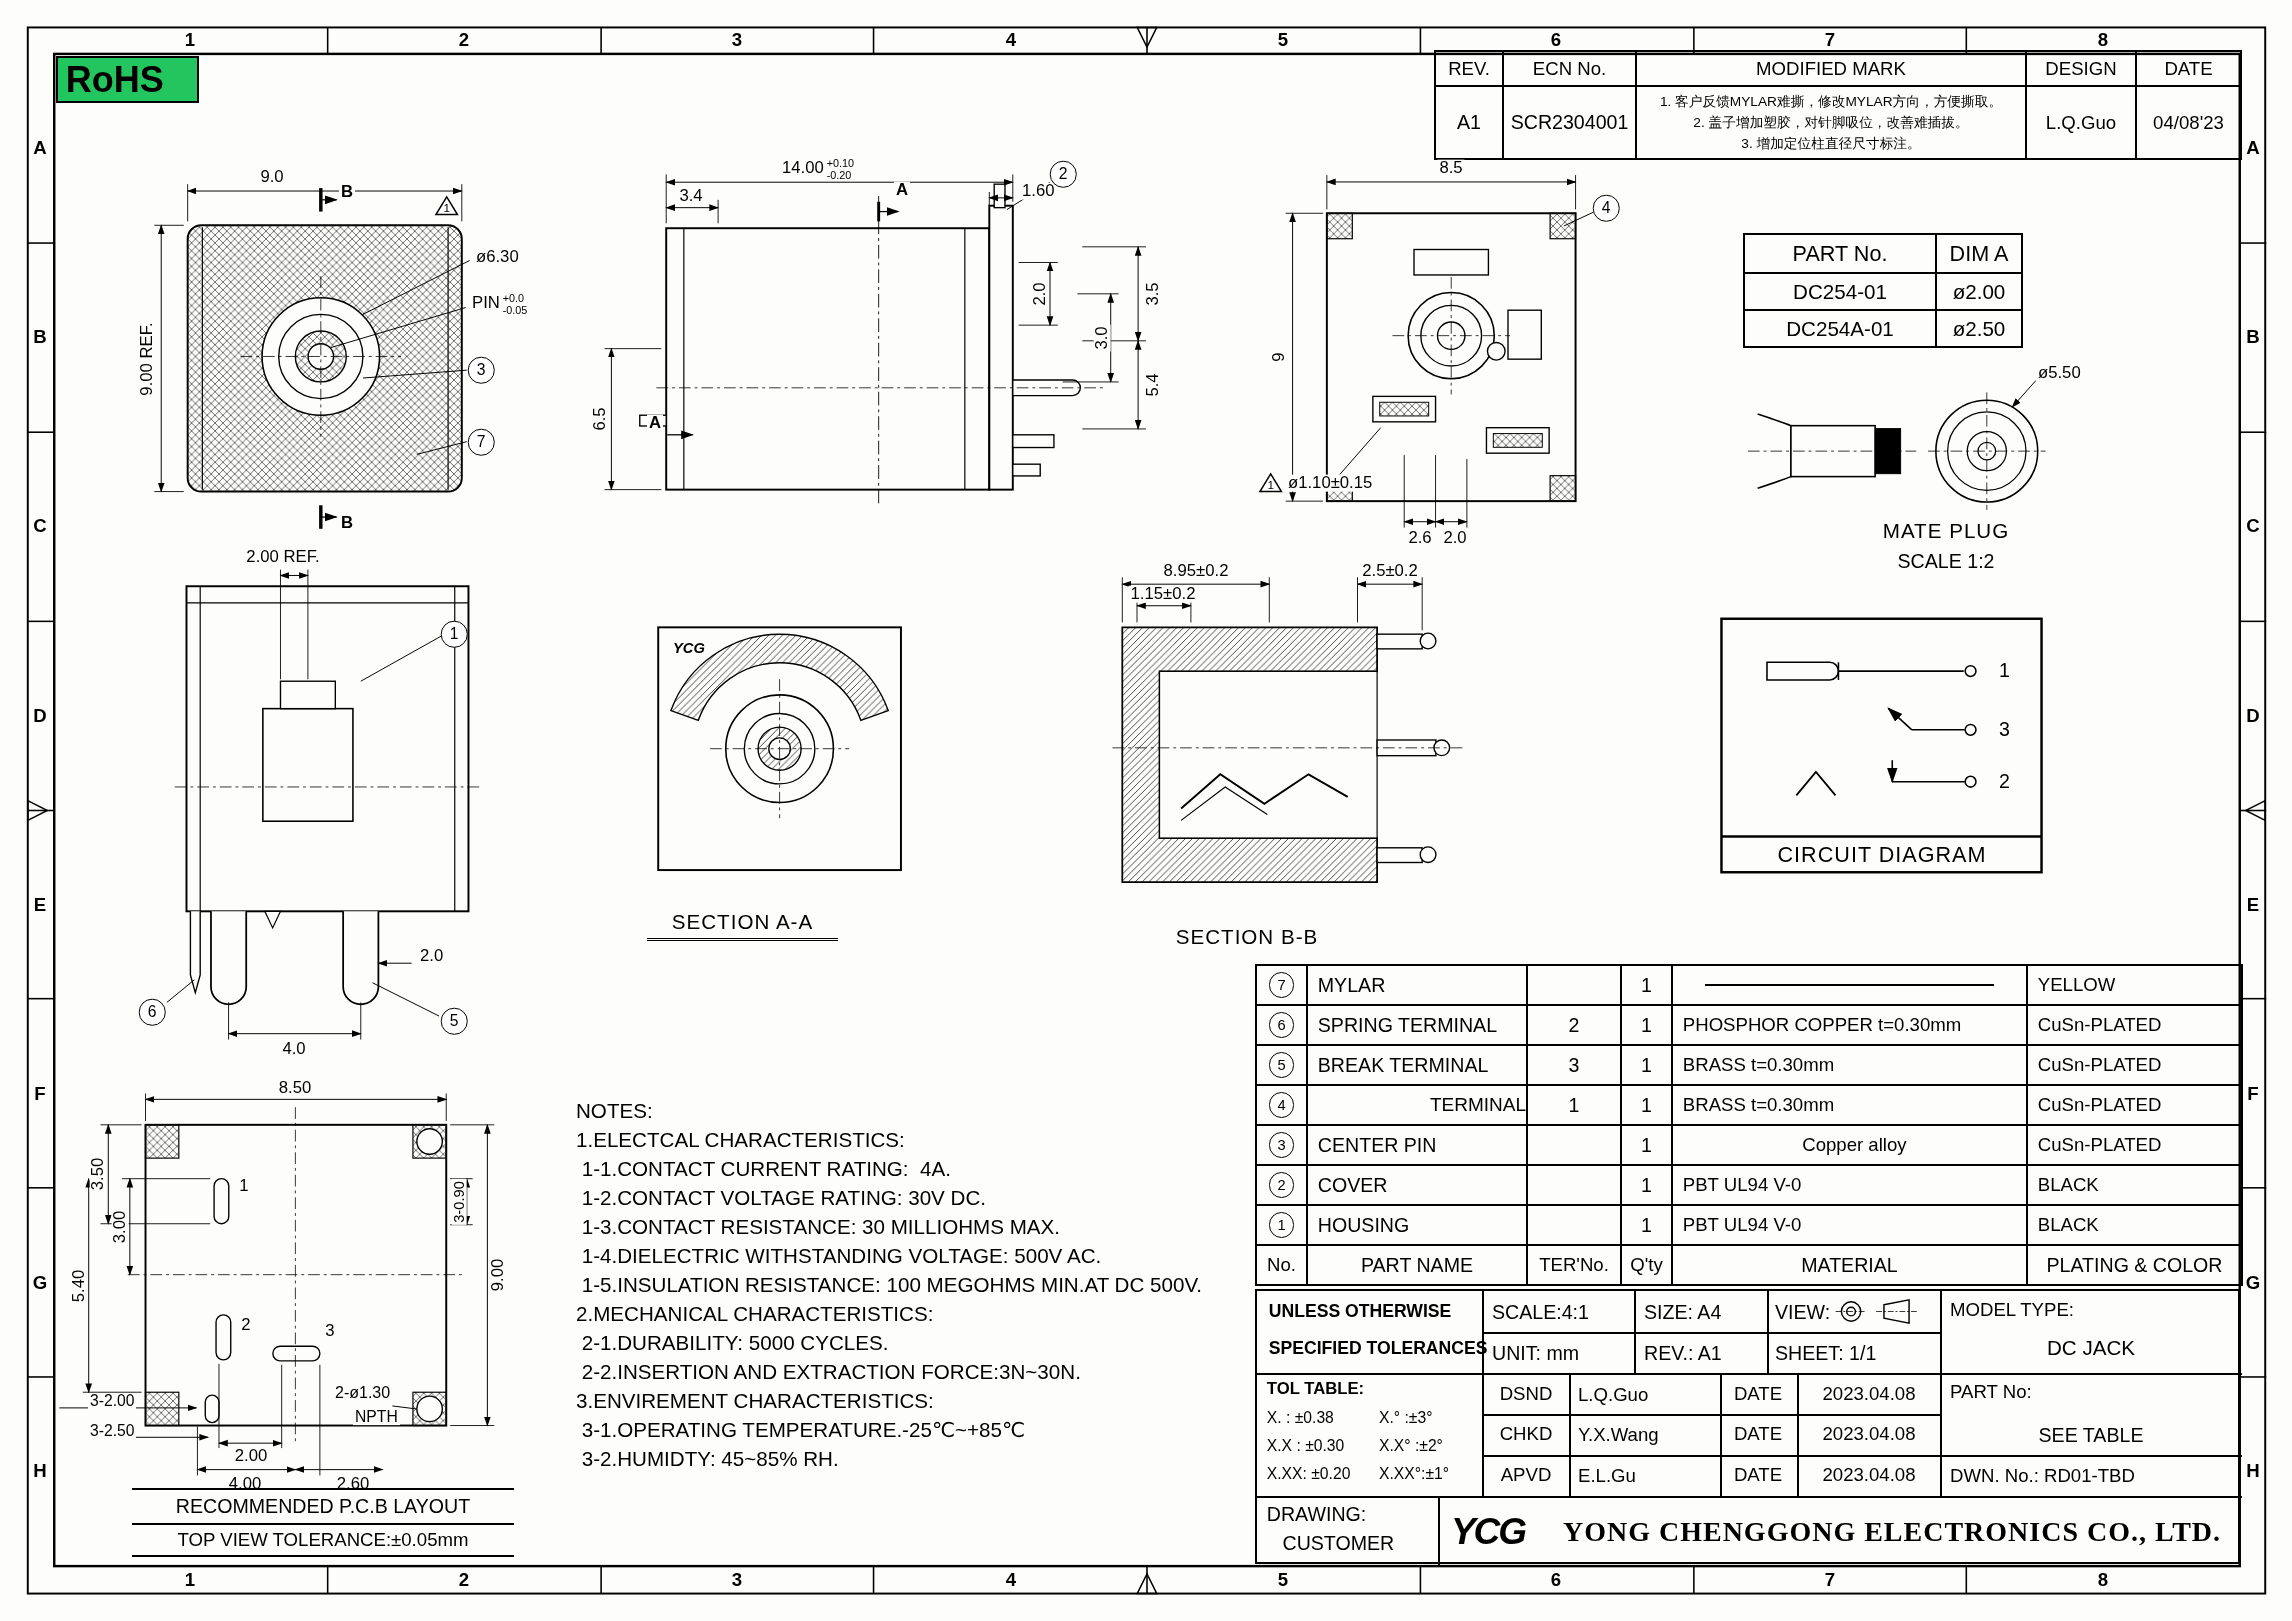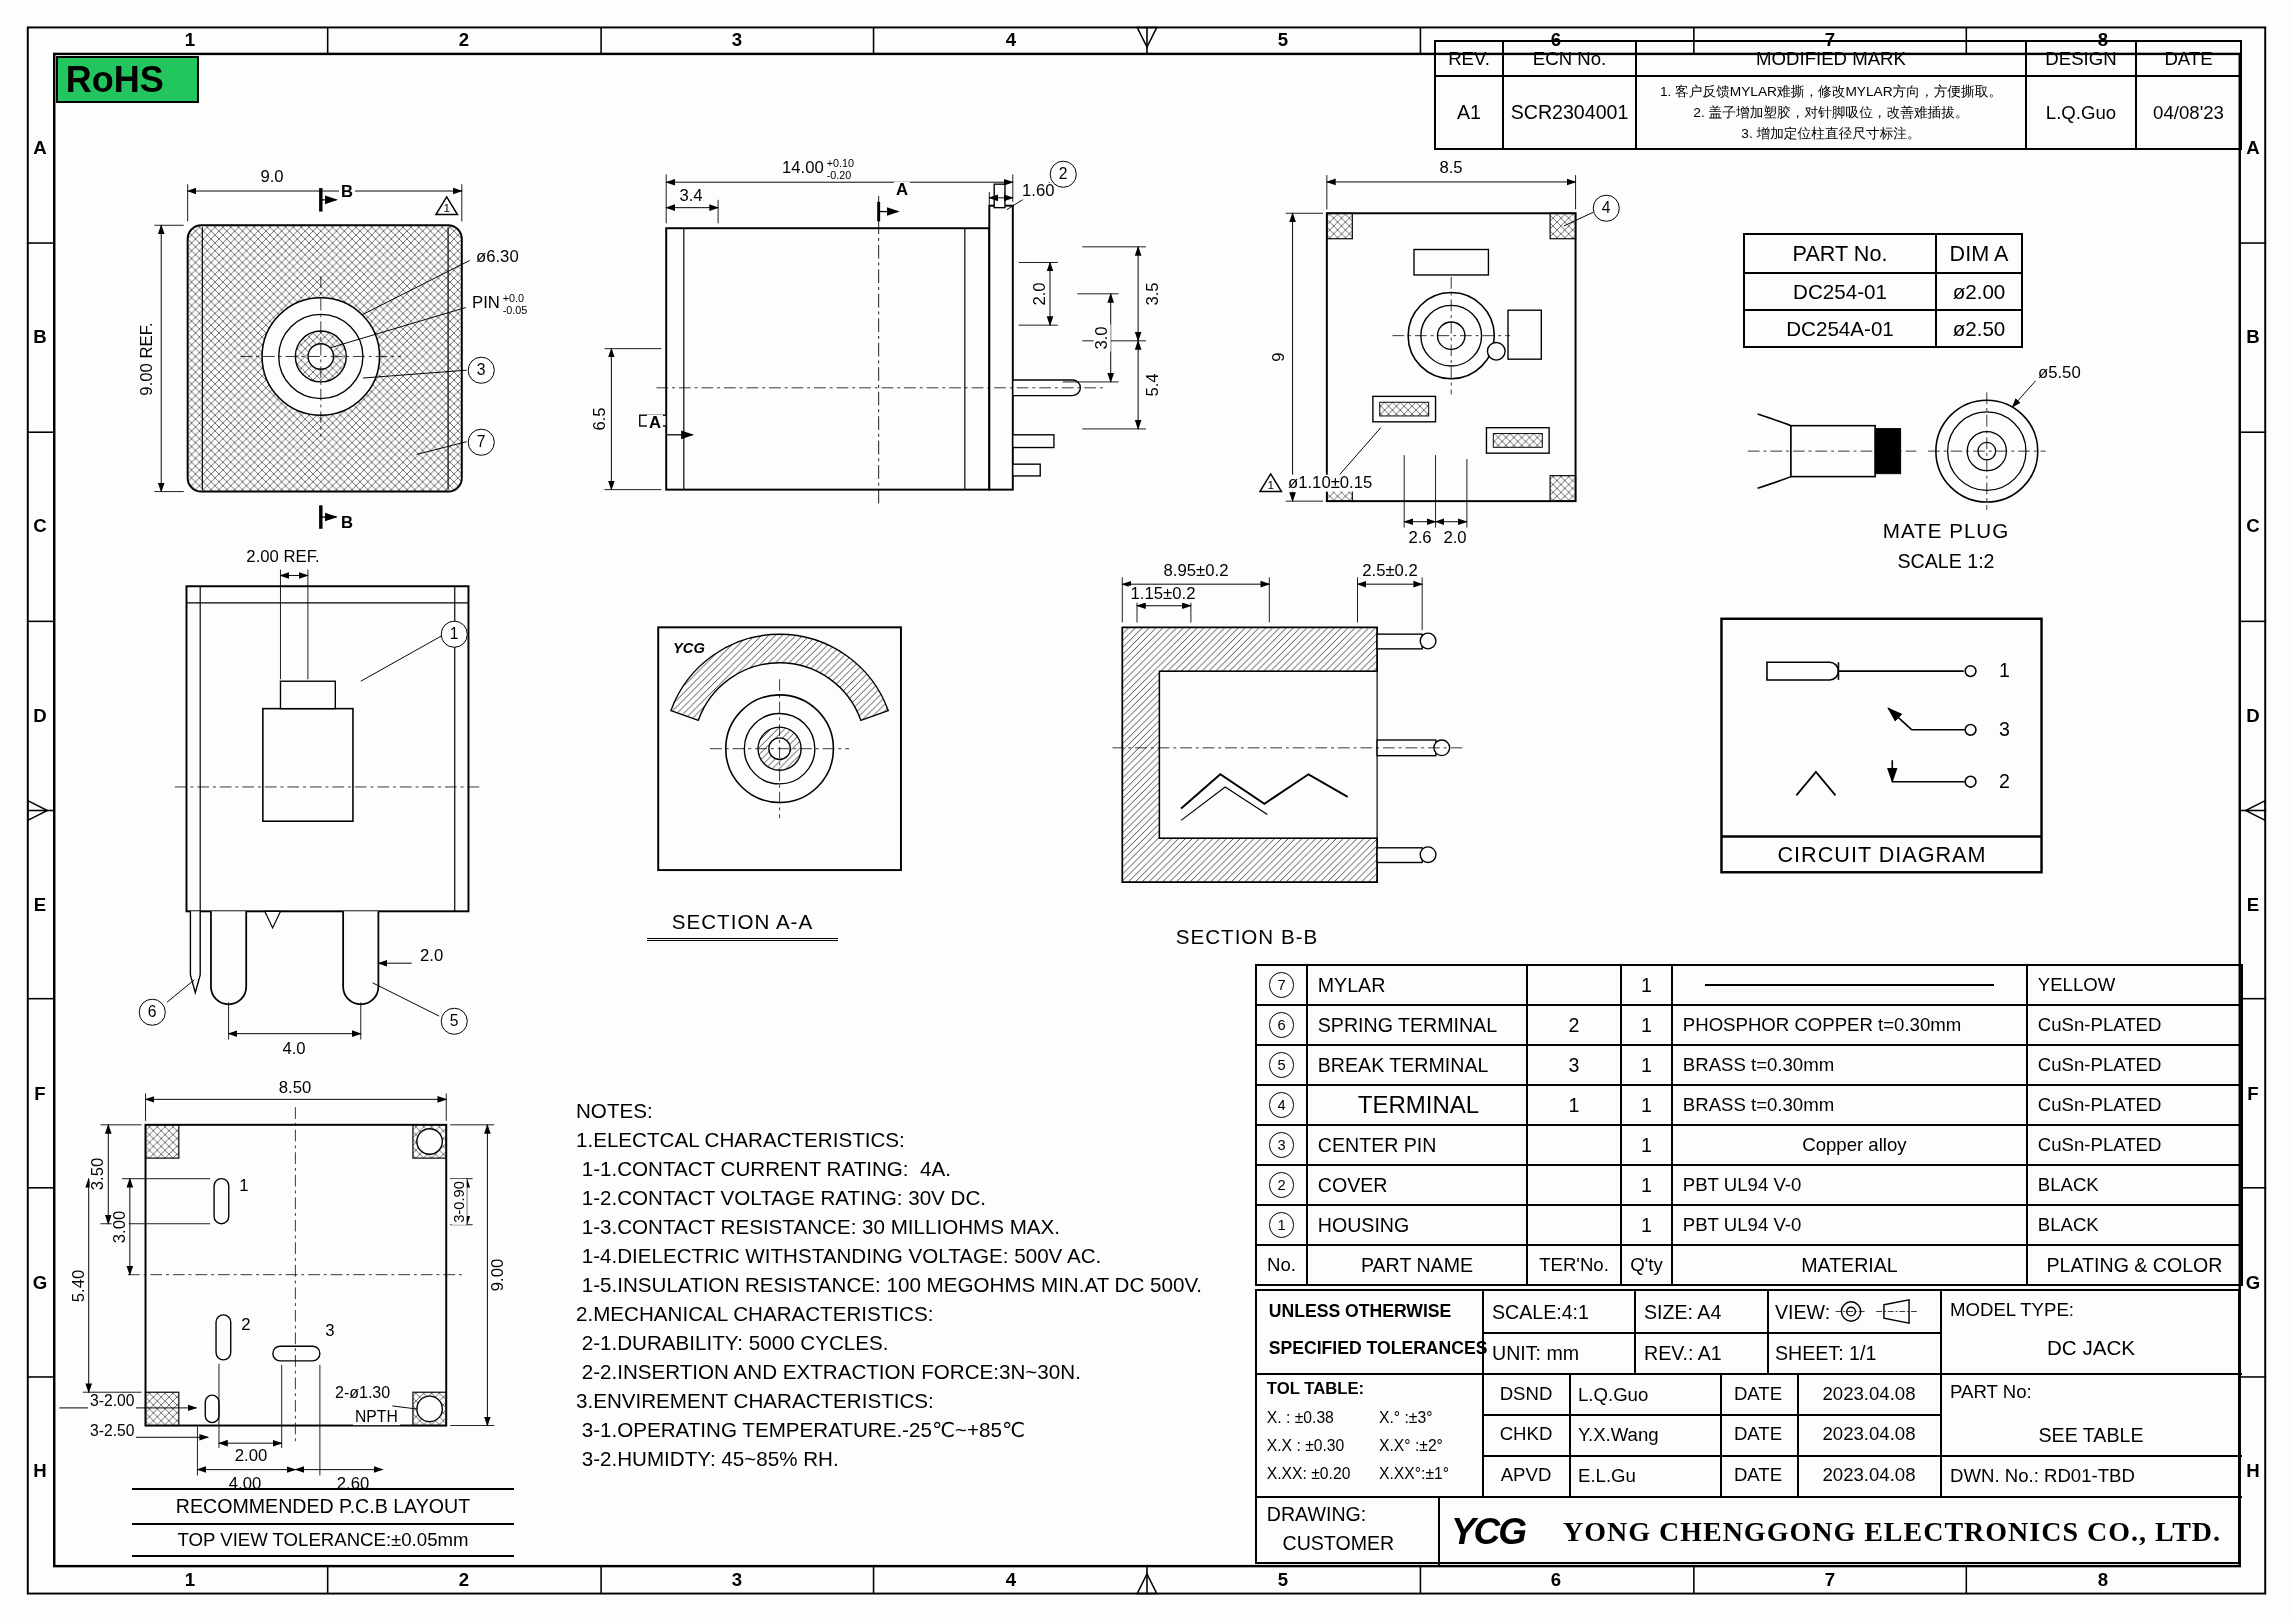--- a/index.html
+++ b/index.html
@@ -111,21 +111,21 @@
   <span class="grid" style="left:2253px;top:716px">D</span>
   <span class="grid" style="left:2253px;top:905px">E</span>
   <span class="grid" style="left:2253px;top:1094px">F</span>
   <span class="grid" style="left:2253px;top:1283px">G</span>
   <span class="grid" style="left:2253px;top:1471px">H</span>
 
   <div class="abs" style="left:56px;top:56px;width:143px;height:47px;border:2.5px solid #000;display:flex;align-items:center;padding-left:7.8px;background:#22c55e">
     <span style="font-size:36px;font-weight:bold">RoHS</span>
   </div>
 
-  <table class="tbl abs" style="left:1434px;top:40px;width:806px;table-layout:fixed">
+  <table class="tbl abs" style="left:1434px;top:50px;width:806px;table-layout:fixed">
     <colgroup>
         <col style="width:68px">
         <col style="width:133px">
         <col style="width:390px">
         <col style="width:110px">
         <col style="width:105px">
       </colgroup>
     <tbody>
         <tr style="height:35px">
       <td style="font-size:18.6px">REV.</td>
@@ -540,21 +540,21 @@
     <tr style="height:40px">
       <td><span class="bln">5</span></td>
       <td style="text-align:left;padding-left:9.8px;font-size:19.6px">BREAK TERMINAL</td>
       <td style="font-size:19.6px">3</td>
       <td style="font-size:19.6px">1</td>
       <td style="text-align:left;padding-left:9.8px;font-size:18.6px">BRASS t=0.30mm</td>
       <td style="text-align:left;padding-left:9.8px;font-size:18.6px">CuSn-PLATED</td>
     </tr>
     <tr style="height:40px">
       <td><span class="bln">4</span></td>
-      <td style="text-align:center;padding-left:3px;font-size:24px">TERMINAL</td>
+      <td style="text-align:right;padding-left:3px;font-size:19px">TERMINAL</td>
       <td style="font-size:19.6px">1</td>
       <td style="font-size:19.6px">1</td>
       <td style="text-align:left;padding-left:9.8px;font-size:18.6px">BRASS t=0.30mm</td>
       <td style="text-align:left;padding-left:9.8px;font-size:18.6px">CuSn-PLATED</td>
     </tr>
     <tr style="height:40px">
       <td><span class="bln">3</span></td>
       <td style="text-align:left;padding-left:9.8px;font-size:19.6px">CENTER PIN</td>
       <td style="font-size:19.6px"></td>
       <td style="font-size:19.6px">1</td>

